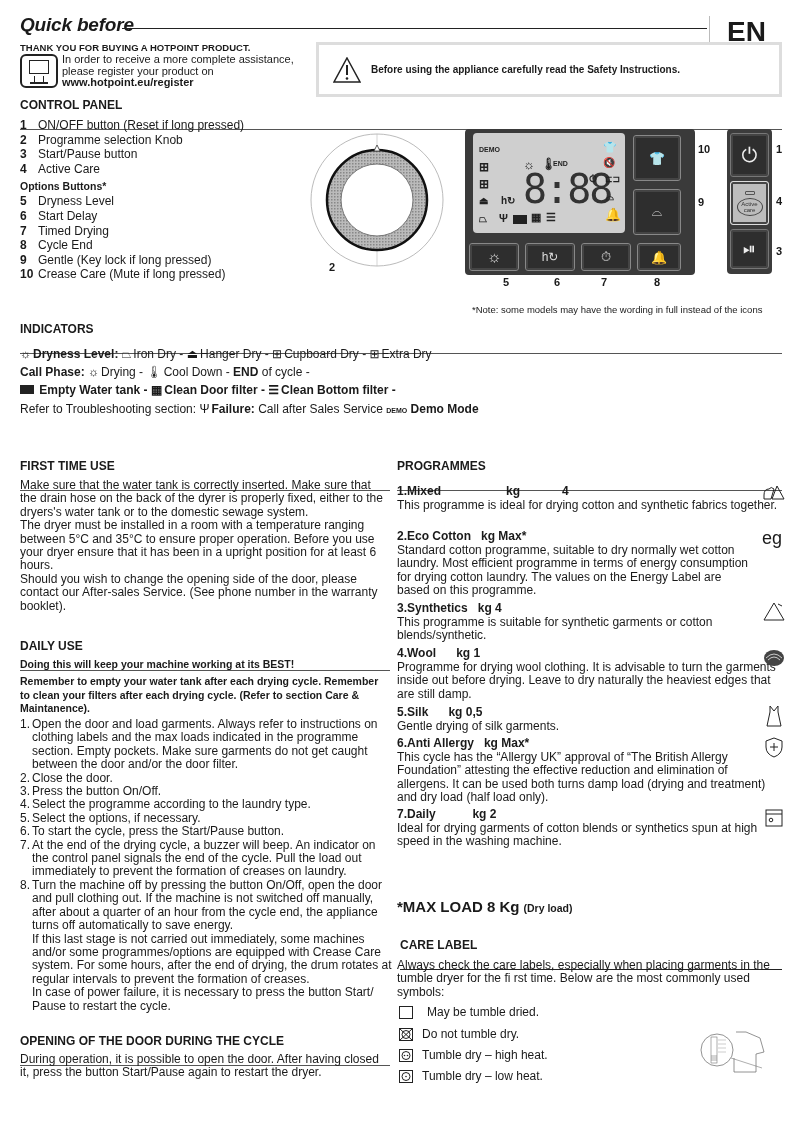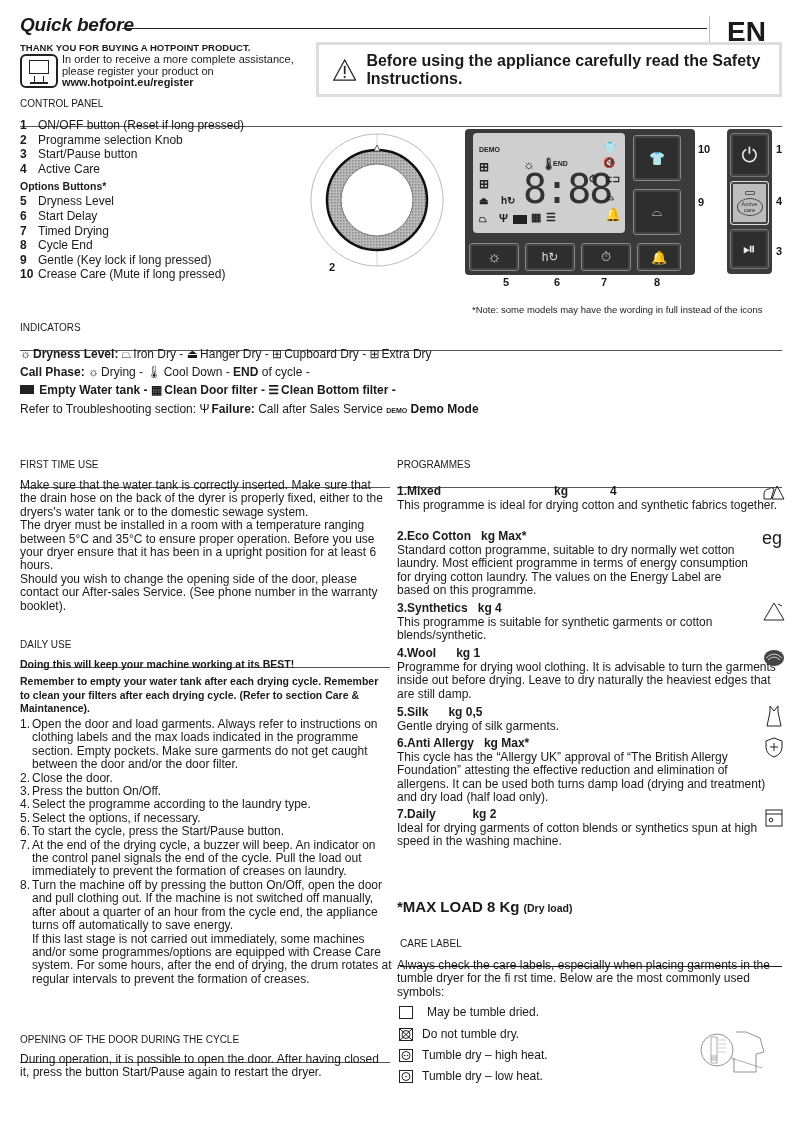--- a/index.html
+++ b/index.html
@@ -12,23 +12,23 @@
 #en-divider{left:709px;top:16px;height:27px;border-left:1px solid #bbb}
 #lang{left:727px;top:16px;font-size:28px;font-weight:bold}
 #thanks{left:20px;top:42px;font-size:9.5px;font-weight:bold}
 #pc-icon{left:20px;top:54px;width:38px;height:34px;border:2px solid #222;border-radius:6px}
 #pc-icon .scr{position:absolute;left:7px;top:4px;width:20px;height:14px;border:1.5px solid #222}
 #pc-icon .stand{position:absolute;left:12px;top:20px;width:10px;height:6px;border-left:1.5px solid #222;border-right:1.5px solid #222}
 #pc-icon .base{position:absolute;left:8px;top:26px;width:18px;border-top:2px solid #222}
 #register{left:62px;top:54px;font-size:11px;line-height:11.5px}
 #safety-box{left:316px;top:42px;width:466px;height:55px;border:3px solid #ddd;display:flex;align-items:center}
 #warn-icon{margin-left:14px;width:28px;height:26px}
-#safety-text{margin-left:10px;font-size:16px;font-weight:bold}
-
-.sec{font-size:10px;font-weight:normal;border-bottom:1px solid #555;padding-bottom:17px}
+#safety-text{margin-left:10px;font-size:10px;font-weight:bold}
+
+.sec{font-size:12px;font-weight:bold;border-bottom:1px solid #555;padding-bottom:17px}
 
 #cp-list{left:20px;top:118px;font-size:12px;line-height:14.6px}
 #cp-list .row{display:flex}
 #cp-list .n{width:18px;font-weight:bold}
 #opts-title{font-weight:bold;font-size:10.5px;margin-top:3px;line-height:15px}
 
 #knob{left:310px;top:133px;width:134px;height:134px}
 #knob-label{left:329px;top:261px;font-size:11px;font-weight:bold}
 
 #panel{left:465px;top:129px;width:230px;height:146px;background:#3a3a3a;border-radius:4px}
@@ -280,29 +280,30 @@
     </div>
   <div class="it">
       <span class="num">7.</span>
       <span>At the end of the drying cycle, a buzzer will beep. An indicator on the control panel signals the end of the cycle. Pull the load out immediately to prevent the formation of creases on laundry.</span>
     </div>
   <div class="it">
       <span class="num">8.</span>
       <span>Turn the machine off by pressing the button On/Off, open the door and pull clothing out. If the machine is not switched off manually, after about a quarter of an hour from the cycle end, the appliance turns off automatically to save energy.</span>
     </div>
   <div class="para">If this last stage is not carried out immediately, some machines and/or some programmes/options are equipped with Crease Care system. For some hours, after the end of drying,  the drum rotates at regular intervals to prevent the formation of creases.</div>
+  <div class="para">In case of power failure, it is necessary to press the button Start/ Pause to restart the cycle.</div>
 </div>
 
 <div class="abs sec" style="left:20px;top:1034px;width:370px">OPENING OF THE DOOR DURING THE CYCLE</div>
 <div class="abs" id="door-p">During operation, it is possible to open the door. After having closed it, press the button Start/Pause again to restart the dryer.</div>
 
 <div class="abs sec" style="left:397px;top:459px;width:385px">PROGRAMMES</div>
 
 <div class="prog" style="top:485px">
-  <div class="hd"><span>1.Mixed</span><span style="margin-left:113px">kg</span><span style="margin-left:42px">4</span></div>
+  <div class="hd"><span>1.Mixed</span><span style="margin-left:65px">kg</span><span style="margin-left:42px">4</span></div>
   <div>This programme is ideal for drying cotton and synthetic fabrics together.</div>
   <svg class="pic" viewBox="0 0 24 24">
       <path d="M2 12 q0-6 5-6 q2-3 5 0 l-3 10 h-7 z" fill="none" stroke="#222"></path>
       <path d="M15 3 L22 16 L10 16 Z" fill="none" stroke="#222"></path>
     </svg>
 </div>
 <div class="prog" style="top:530px">
   <div class="hd"><span>2.Eco Cotton</span>&nbsp;&nbsp;&nbsp;<span>kg Max*</span></div>
   <div style="width:355px">Standard cotton programme, suitable to dry normally wet cotton laundry. Most efficient programme in terms of energy consumption for drying cotton laundry. The values on the Energy Label are based on this programme.</div>
   <span class="pic" style="font-size:18px;top:2px">eg</span>

